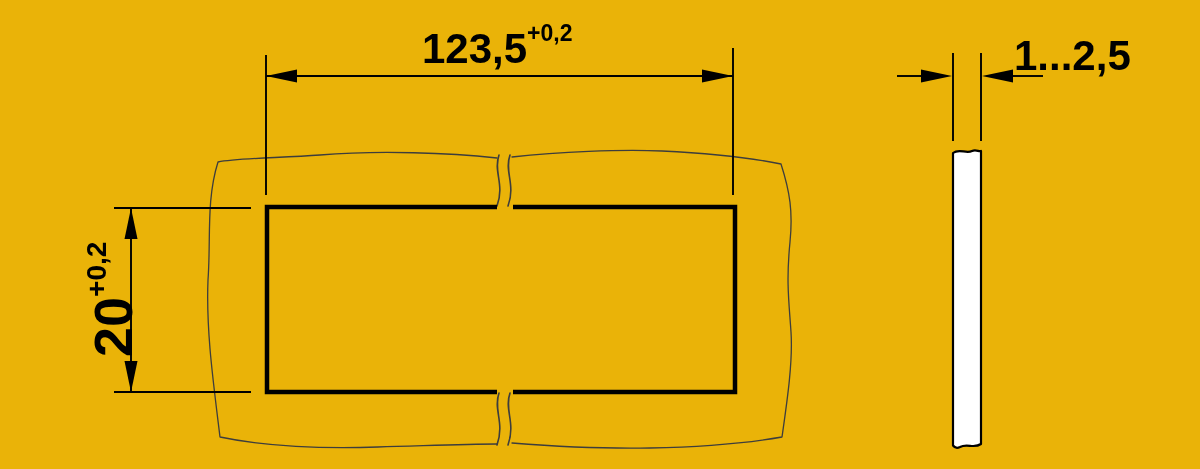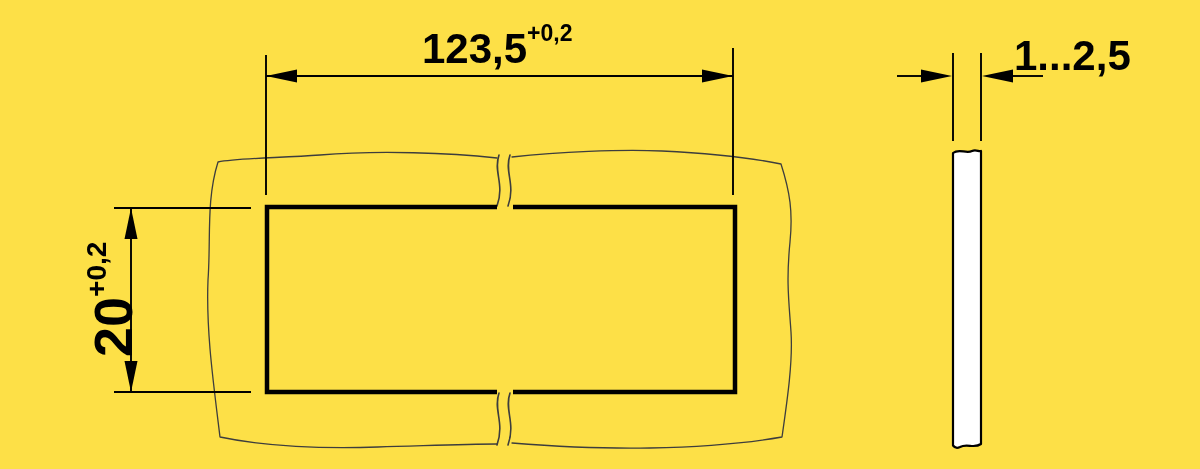--- a/index.html
+++ b/index.html
@@ -4,21 +4,21 @@
 <style>
   html, body {
     margin: 0;
     padding: 0;
     background: #ffffff;
   }
   .canvas {
     position: relative;
     width: 1200px;
     height: 469px;
-    background: #fde047;
+    background: #eab308;
     overflow: hidden;
     font-family: "Liberation Sans", sans-serif;
   }
   svg { display: block; }
   .dim-text {
     font-family: "Liberation Sans", sans-serif;
     font-weight: bold;
     fill: #000000;
   }
   .thin-contour {

